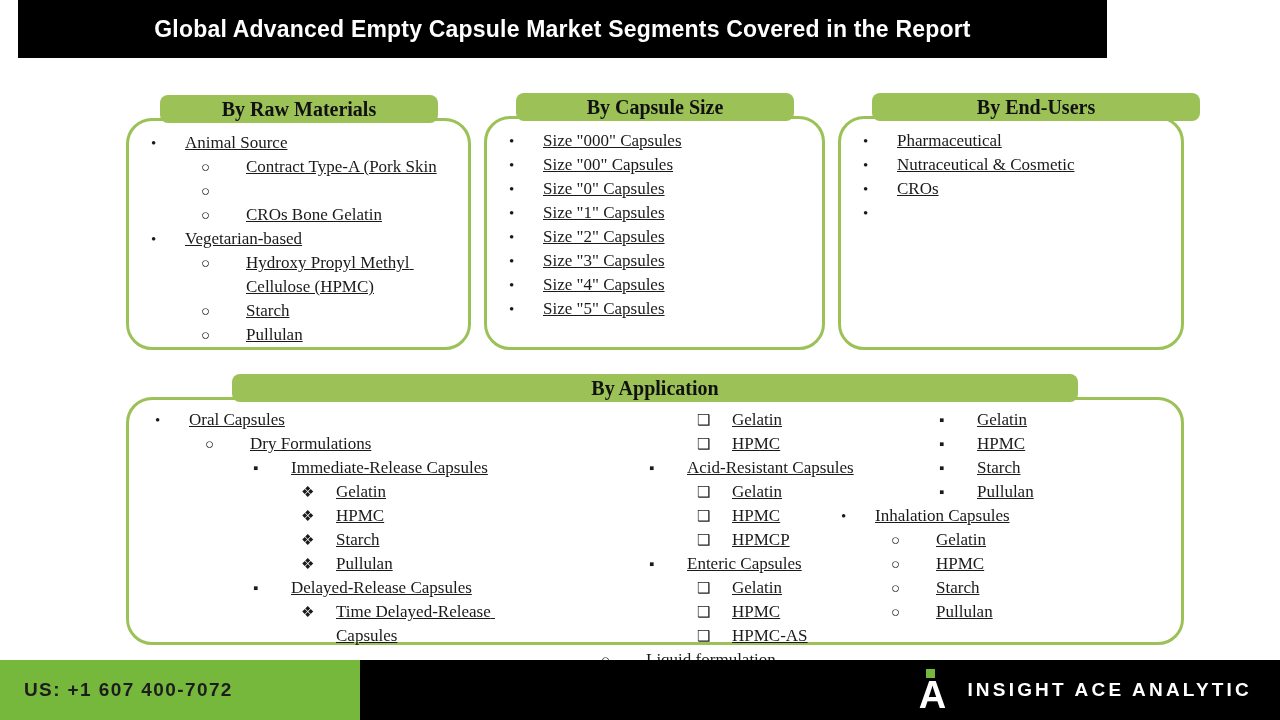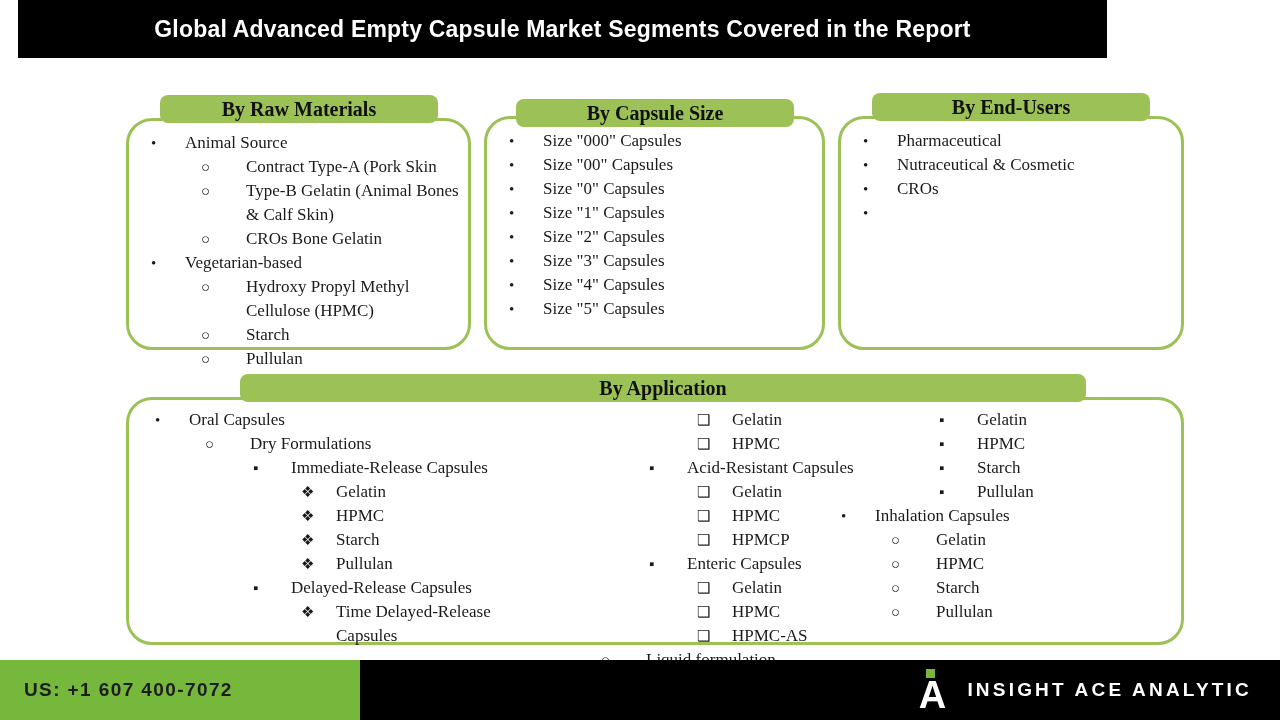--- a/index.html
+++ b/index.html
@@ -59,25 +59,25 @@
     font-family: "Liberation Serif", serif;
     font-weight: bold;
     font-size: 20px;
     color: #111111;
     white-space: nowrap;
   }
 
   #panel-raw       { left: 126px;  top: 118px; width: 345px; height: 232px; }
   #hdr-raw         { left: 160px;  top: 95px;  width: 278px; }
   #panel-size      { left: 484px;  top: 116px; width: 341px; height: 234px; }
-  #hdr-size        { left: 516px;  top: 93px;  width: 278px; margin-top: 6px; }
+  #hdr-size        { left: 516px;  top: 93px;  width: 278px; }
   #panel-end       { left: 838px;  top: 116px; width: 346px; height: 234px; }
-  #hdr-end         { left: 872px;  top: 93px;  width: 278px; }
+  #hdr-end         { left: 872px;  top: 93px;  width: 328px; }
   #panel-app       { left: 126px;  top: 397px; width: 1058px; height: 248px; }
-  #hdr-app         { left: 232px;  top: 374px; width: 846px; margin-left: 8px; }
+  #hdr-app         { left: 232px;  top: 374px; width: 846px; }
 
   
   ul.lst {
     list-style: none;
     margin: 0;
     padding: 0;
   }
   li.row {
     display: flex;
     align-items: flex-start;
@@ -86,20 +86,21 @@
     white-space: pre-wrap;
   }
   li.row > .bullet {
     flex: 0 0 auto;
     text-align: left;
     font-size: 15px;
     line-height: 24px;
   }
   li.row > .txt {
     flex: 1 1 auto;
+    text-decoration: underline;
   }
 
   
   .d1 { padding-left: 22px; }
   .d1 > .bullet { width: 34px; }
   .d2 { padding-left: 72px; }
   .d2 > .bullet { width: 45px; }
   .d3 { padding-left: 120px; }
   .d3 > .bullet { width: 38px; }
   .d4 { padding-left: 168px; }
@@ -207,21 +208,21 @@
 
 <div class="header-banner">
   <div class="header-title">Global Advanced Empty Capsule Market Segments Covered in the Report</div>
 </div>
 
 <div class="panel" id="panel-raw">
   <div class="panel-body">
     <ul class="lst" id="list-raw">
         <li class="row d1"><span class="bullet bullet-disc">•</span><span class="txt">Animal Source</span></li>
         <li class="row d2"><span class="bullet bullet-circle">○</span><span class="txt">Contract Type-A (Pork Skin</span></li>
-        <li class="row d2"><span class="bullet bullet-circle">○</span><span class="txt">Type-B Gelatin (Animal Bones &amp; Calf Skin)</span></li>
+        <li class="row d2"><span class="bullet bullet-circle">○</span></li>
         <li class="row d2"><span class="bullet bullet-circle">○</span><span class="txt">CROs Bone Gelatin</span></li>
         <li class="row d1"><span class="bullet bullet-disc">•</span><span class="txt">Vegetarian-based</span></li>
         <li class="row d2"><span class="bullet bullet-circle">○</span><span class="txt">Hydroxy Propyl Methyl Cellulose (HPMC)</span></li>
         <li class="row d2"><span class="bullet bullet-circle">○</span><span class="txt">Starch</span></li>
         <li class="row d2"><span class="bullet bullet-circle">○</span><span class="txt">Pullulan</span></li>
       </ul>
   </div>
 </div>
 <div class="panel-header" id="hdr-raw">
   <span>By Raw Materials</span>

